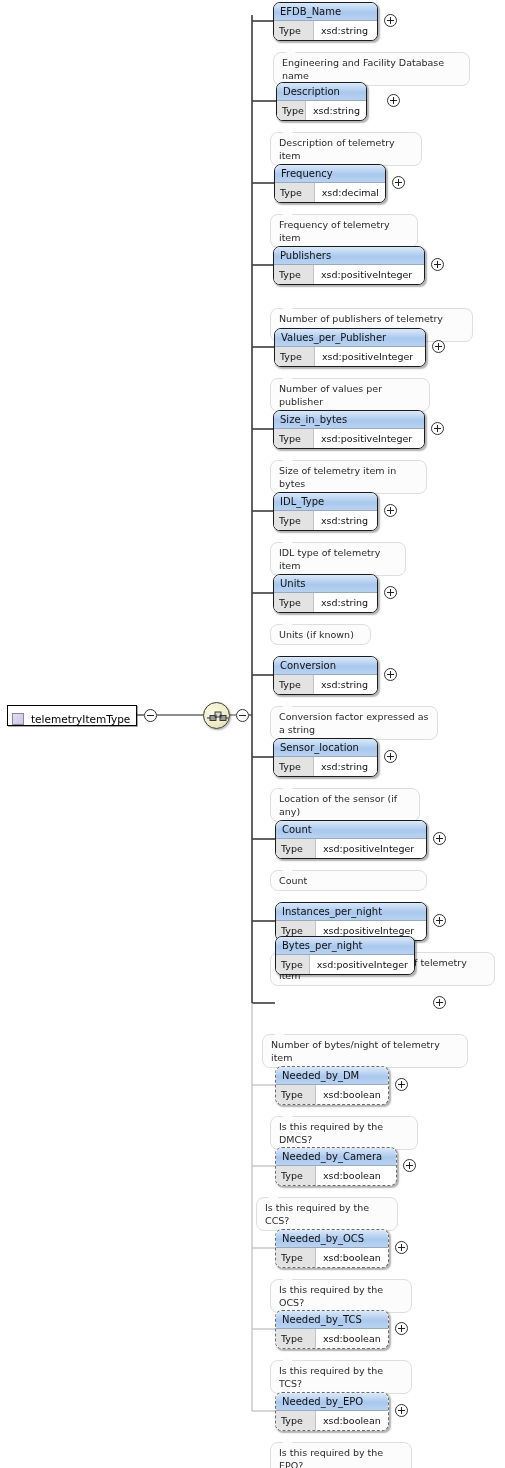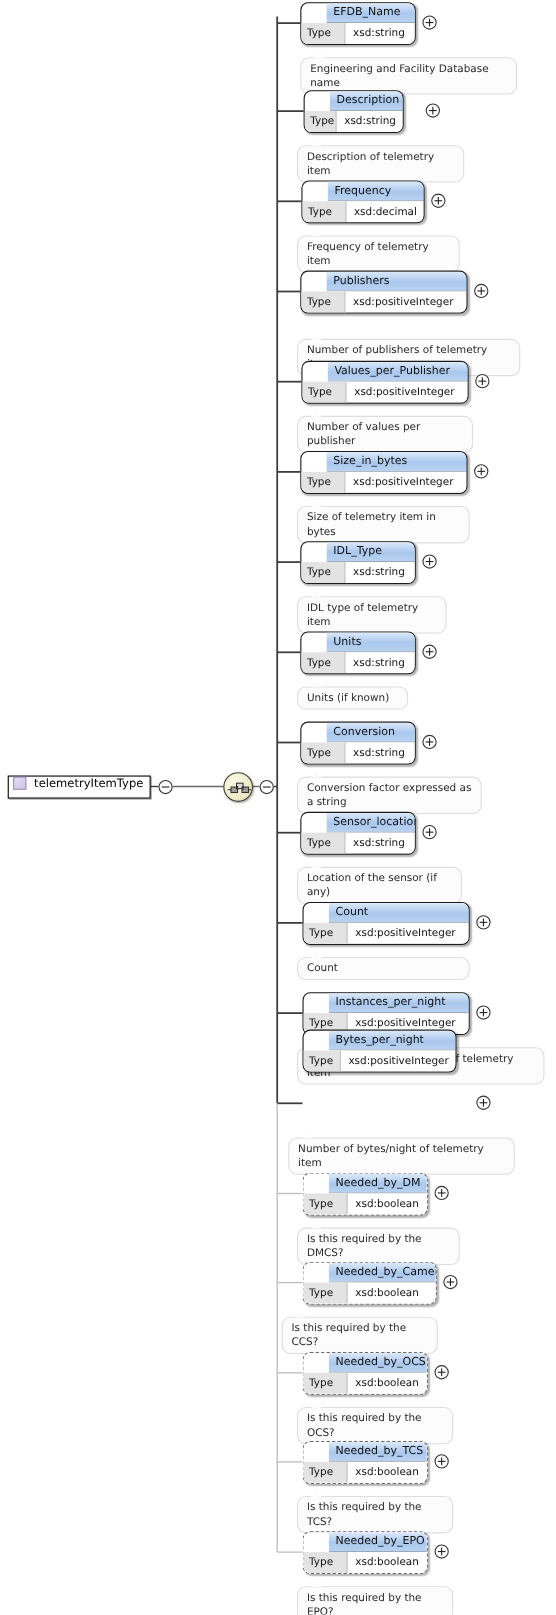--- a/index.html
+++ b/index.html
@@ -19,21 +19,21 @@
   
   #wires { position: absolute; left: 0; top: 0; width: 505px; height: 1468px; }
 
   
   .root-node {
     position: absolute;
     left: 7px; top: 705px;
     width: 130px; height: 21px;
     background: #ffffff;
     border: 1px solid #000000;
-    display: flex; align-items: flex-start;
+    display: flex; align-items: flex-end;
     padding-left: 4px;
     box-shadow: 1px 1px 0 rgba(0,0,0,0.35);
   }
   .root-icon {
     width: 12px; height: 12px;
     background: linear-gradient(135deg,#e4ddf2 0%, #cfc4e6 100%);
     border: 1px solid #8e82ad;
     flex: 0 0 auto;
   }
   .root-label {
@@ -54,21 +54,20 @@
 
   .el-head {
     height: 18px;
     background: linear-gradient(to bottom, #dce9f9 0%, #a9c8ee 55%, #b9d2f1 100%);
     border-bottom: 1px solid #9aa9bb;
     display: flex; align-items: center;
     padding-left: 6px;
     font-size: 10px;
     color: #101010;
     white-space: nowrap;
-    margin-left: 23px;
   }
   .el-row {
     height: 19px;
     display: flex; align-items: stretch;
     background: #ffffff;
   }
   .el-key {
     width: 40px;
     background: #e3e3e3;
     border-right: 1px solid #c3c3c3;

